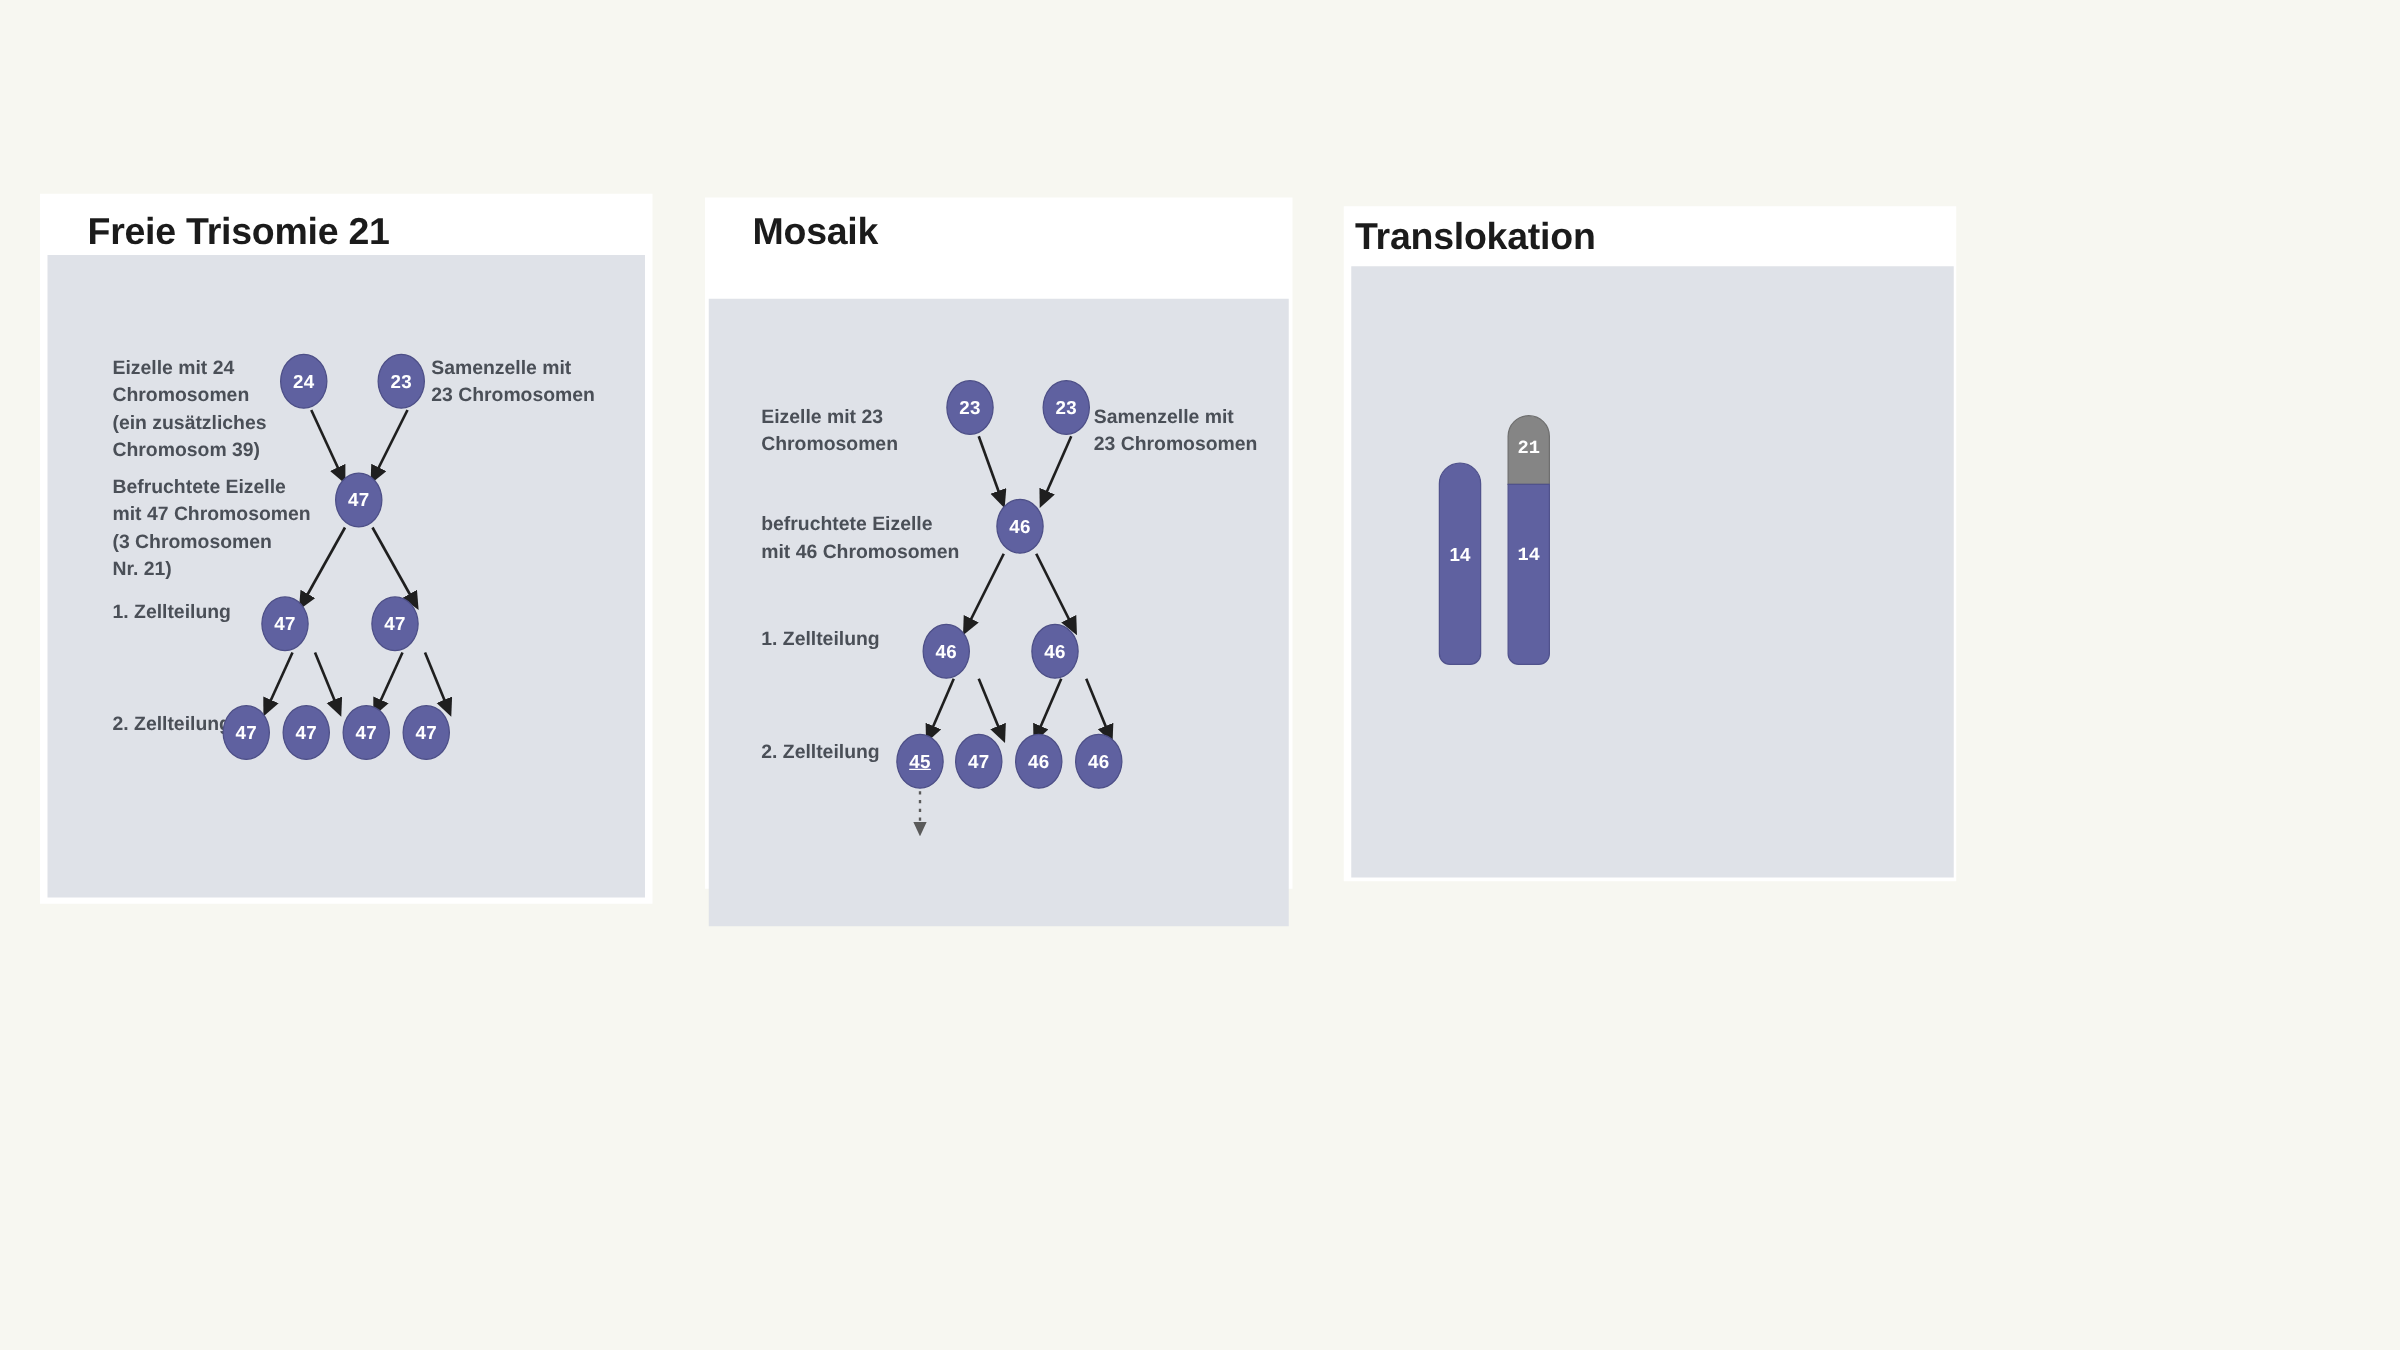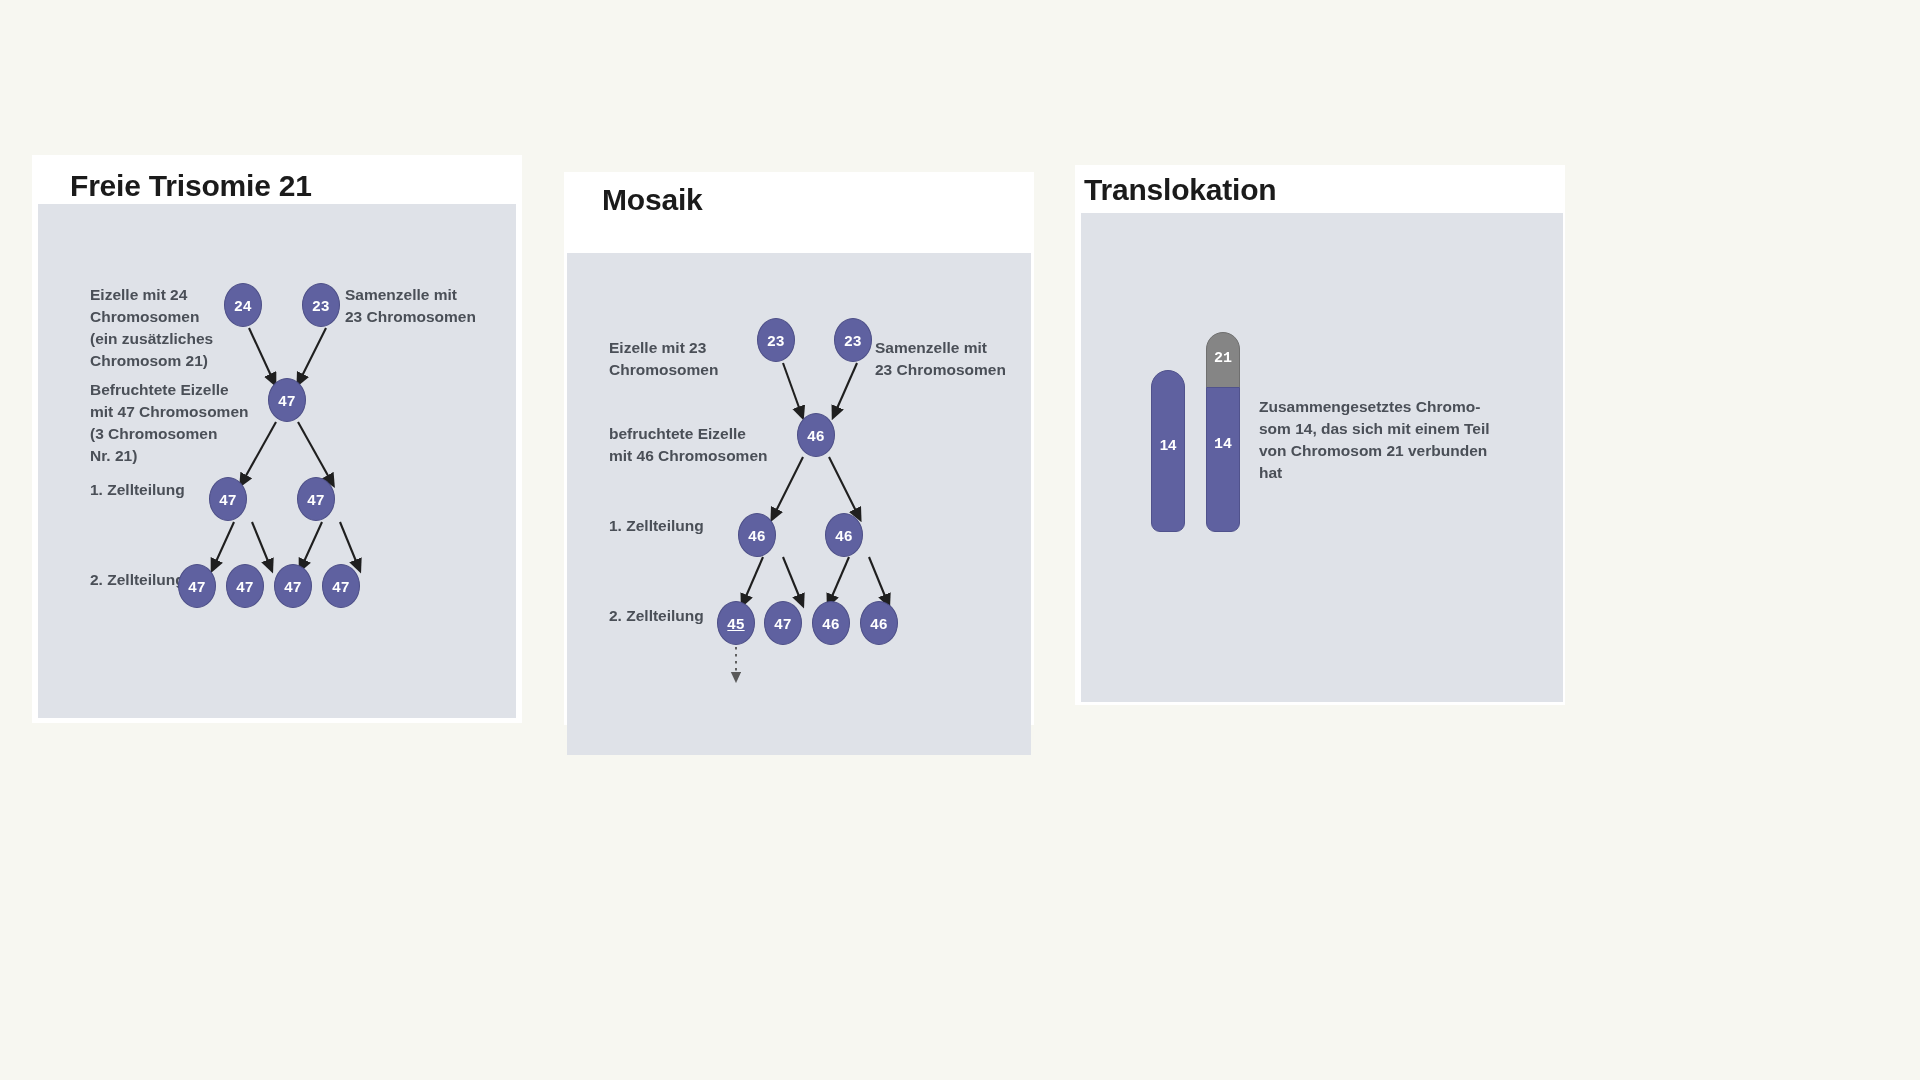--- a/index.html
+++ b/index.html
@@ -43,21 +43,21 @@
     background: #dfe2e8;
     overflow: hidden;
   }
 
   
   #panel-free        { left: 32px;   top: 155px;  width: 490px;  height: 568px; }
   #panel-free .panel-title   { left: 38px; top: 14px; }
   #panel-free .panel-canvas  { left: 6px; top: 49px; width: 478px; height: 514px; }
 
   
-  #panel-mosaic      { left: 564px;  top: 172px;  width: 470px;  height: 553px; }
+  #panel-mosaic      { left: 564px;  top: 158px;  width: 470px;  height: 553px; }
   #panel-mosaic .panel-title { left: 38px; top: 11px; }
   #panel-mosaic .panel-canvas{ left: 3px; top: 48px; width: 464px; height: 502px; margin-top: 33px; }
 
   
   #panel-translocation { left: 1075px; top: 165px; width: 490px; height: 540px; }
   #panel-translocation .panel-title { left: 9px; top: 8px; text-align: center; }
   #panel-translocation .panel-canvas { left: 6px; top: 48px; width: 482px; height: 489px; }
 
   
   .dlabel {
@@ -150,21 +150,21 @@
           <line x1="196" y1="318" x2="176" y2="362"></line>
           <line x1="214" y1="318" x2="232" y2="362"></line>
           <line x1="284" y1="318" x2="264" y2="362"></line>
           <line x1="302" y1="318" x2="320" y2="362"></line>
         </g>
       </svg>
 
       <div class="dlabel" style="left:52px; top:80px; width:170px;">Eizelle mit 24
 Chromosomen
 (ein zusätzliches
-Chromosom 21)</div>
+Chromosom 39)</div>
       <div class="dlabel right" style="left:307px; top:80px; width:170px;">Samenzelle mit
 23 Chromosomen</div>
       <div class="dlabel" style="left:52px; top:175px; width:185px;">Befruchtete Eizelle
 mit 47 Chromosomen
 (3 Chromosomen
 Nr. 21)</div>
       <div class="dlabel" style="left:52px; top:275px; width:150px;">1. Zellteilung</div>
       <div class="dlabel" style="left:52px; top:365px; width:150px;">2. Zellteilung</div>
 
       <div class="cell" style="left:186px; top:79px;">24</div>
@@ -241,20 +241,16 @@
         <div class="chrom-num" style="top:66px;">14</div>
       </div>
 
       <div class="chromosome" style="left:125px; top:119px; width:34px; height:200px;font-family:Liberation Mono, monospace;">
         <div class="chrom-cap" style="top:0; height:56px; border-radius:17px 17px 0 0;"></div>
         <div class="chrom-num" style="top:18px;">21</div>
         <div class="chrom-body" style="top:55px; height:145px; border-radius:0 0 9px 9px;"></div>
         <div class="chrom-num" style="top:104px;">14</div>
       </div>
 
-      <div class="dlabel" style="left:178px; top:183px; width:245px;">Zusammengesetztes Chromo-
-som 14, das sich mit einem Teil
-von Chromosom 21 verbunden
-hat</div>
     </div>
   </div>
 
 </div>
 
 </body></html>

